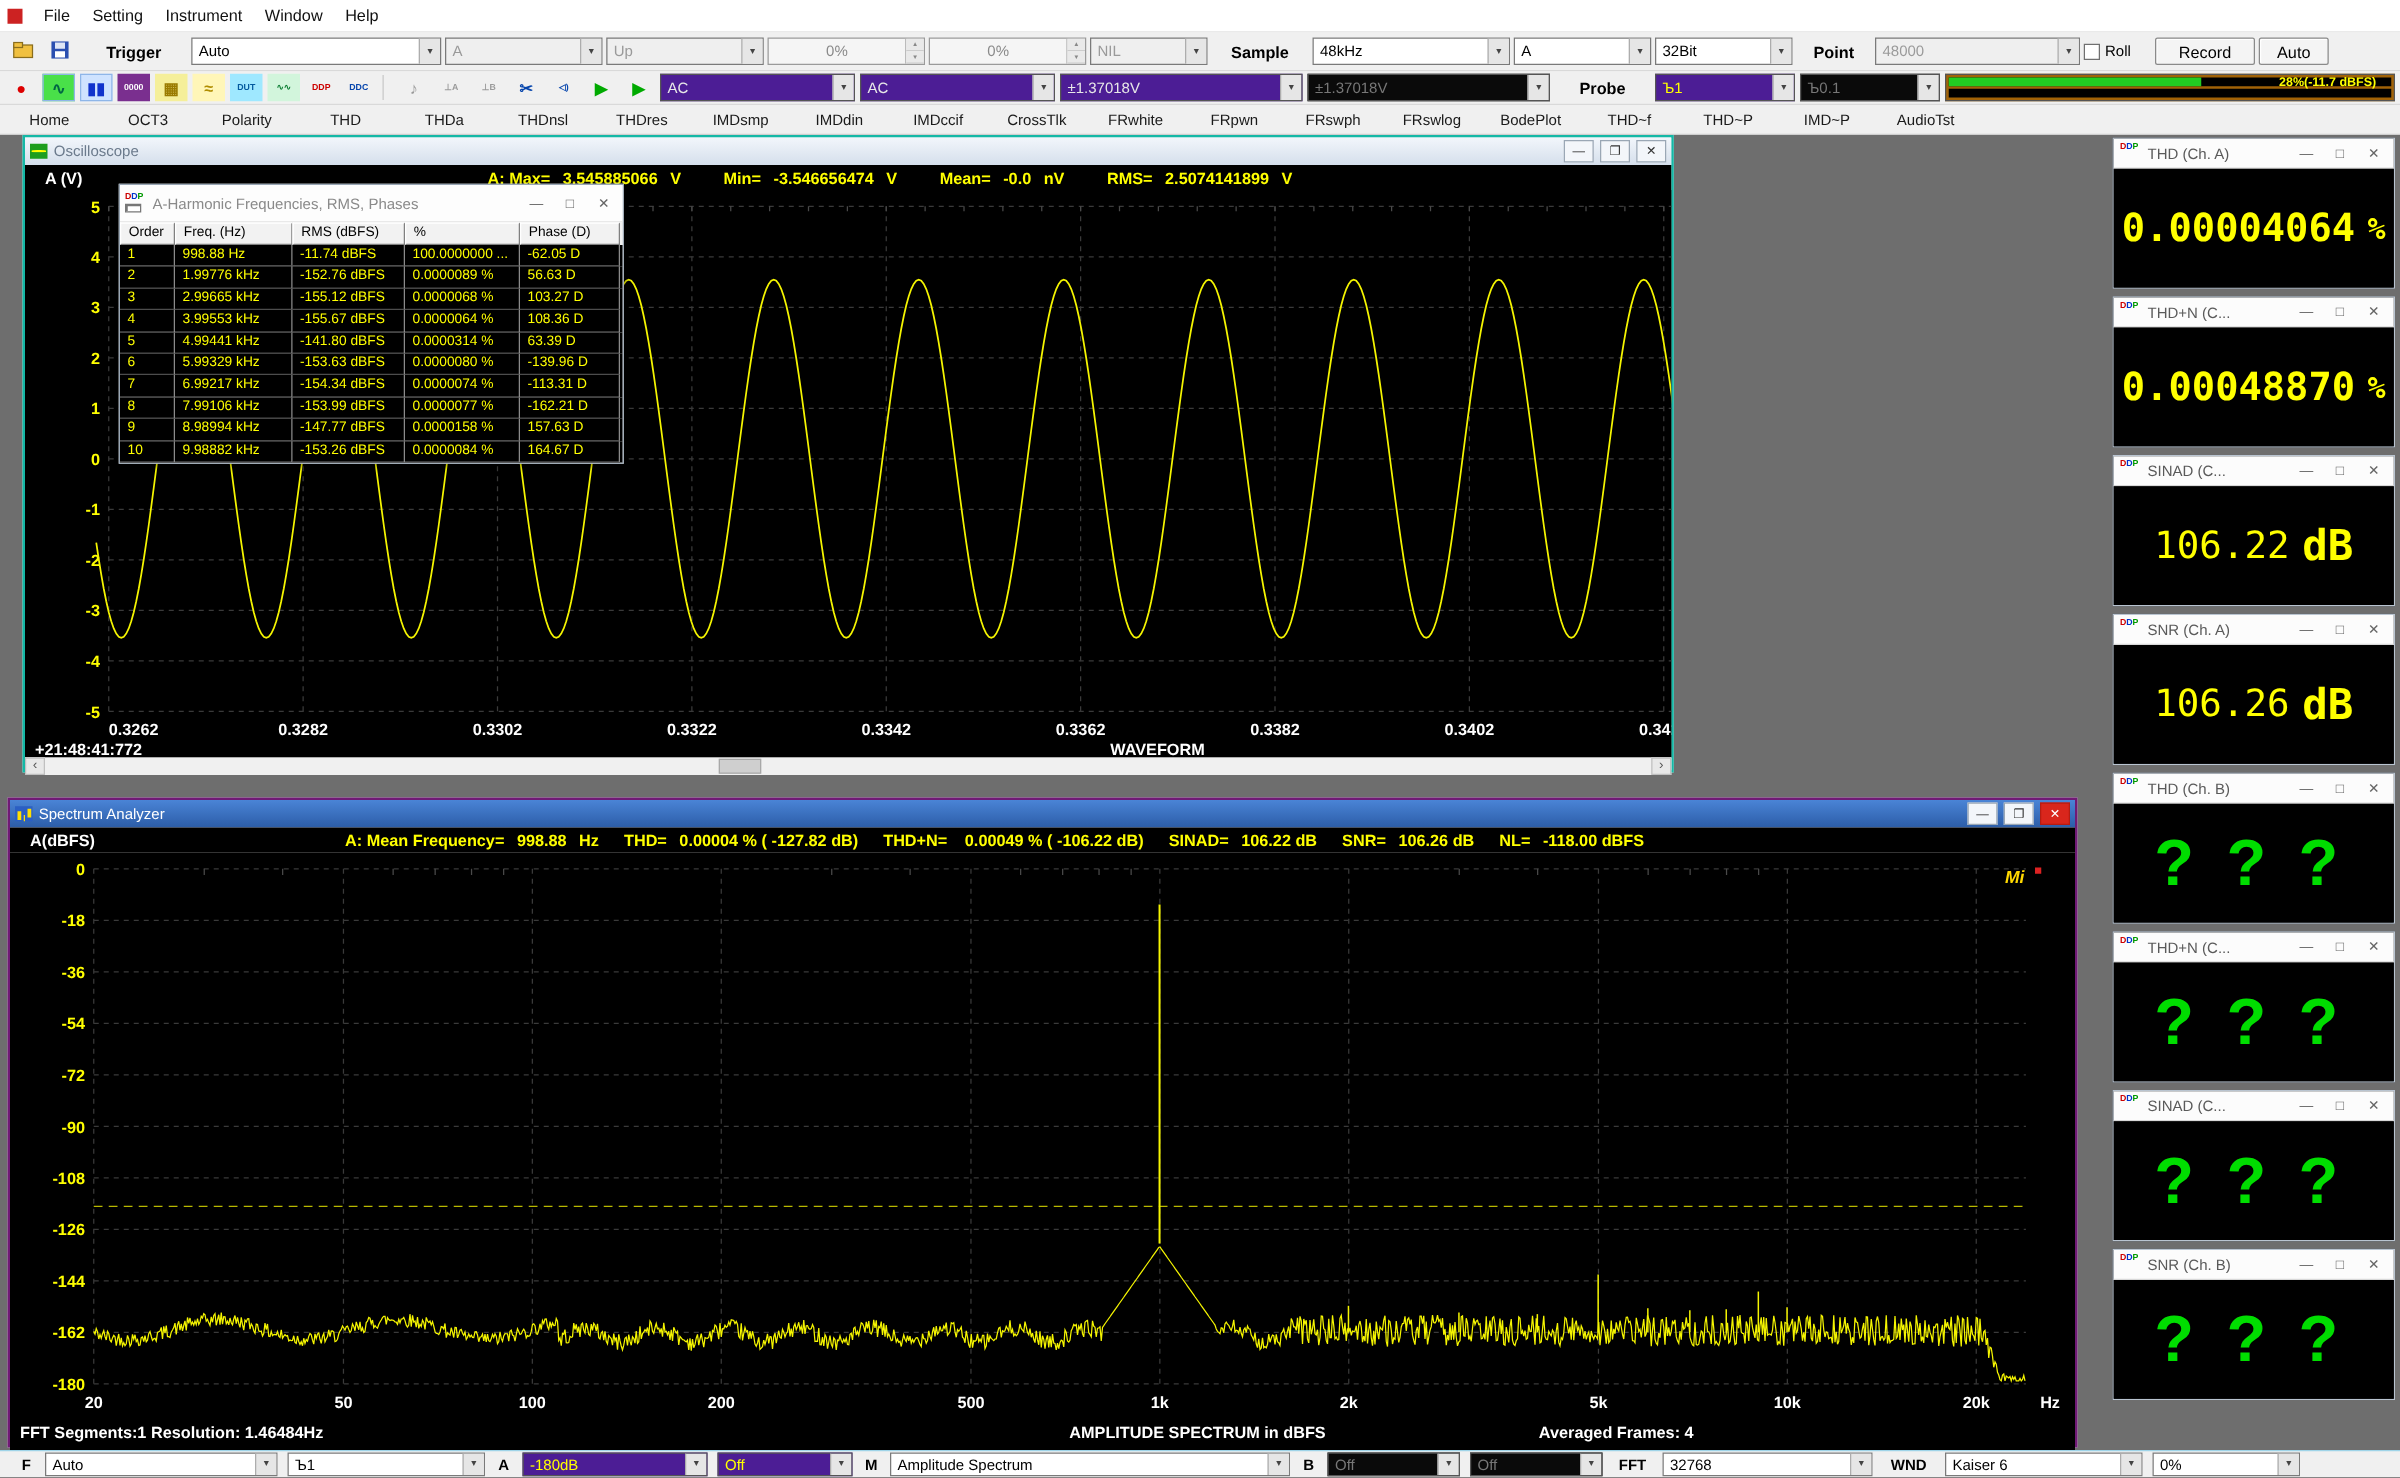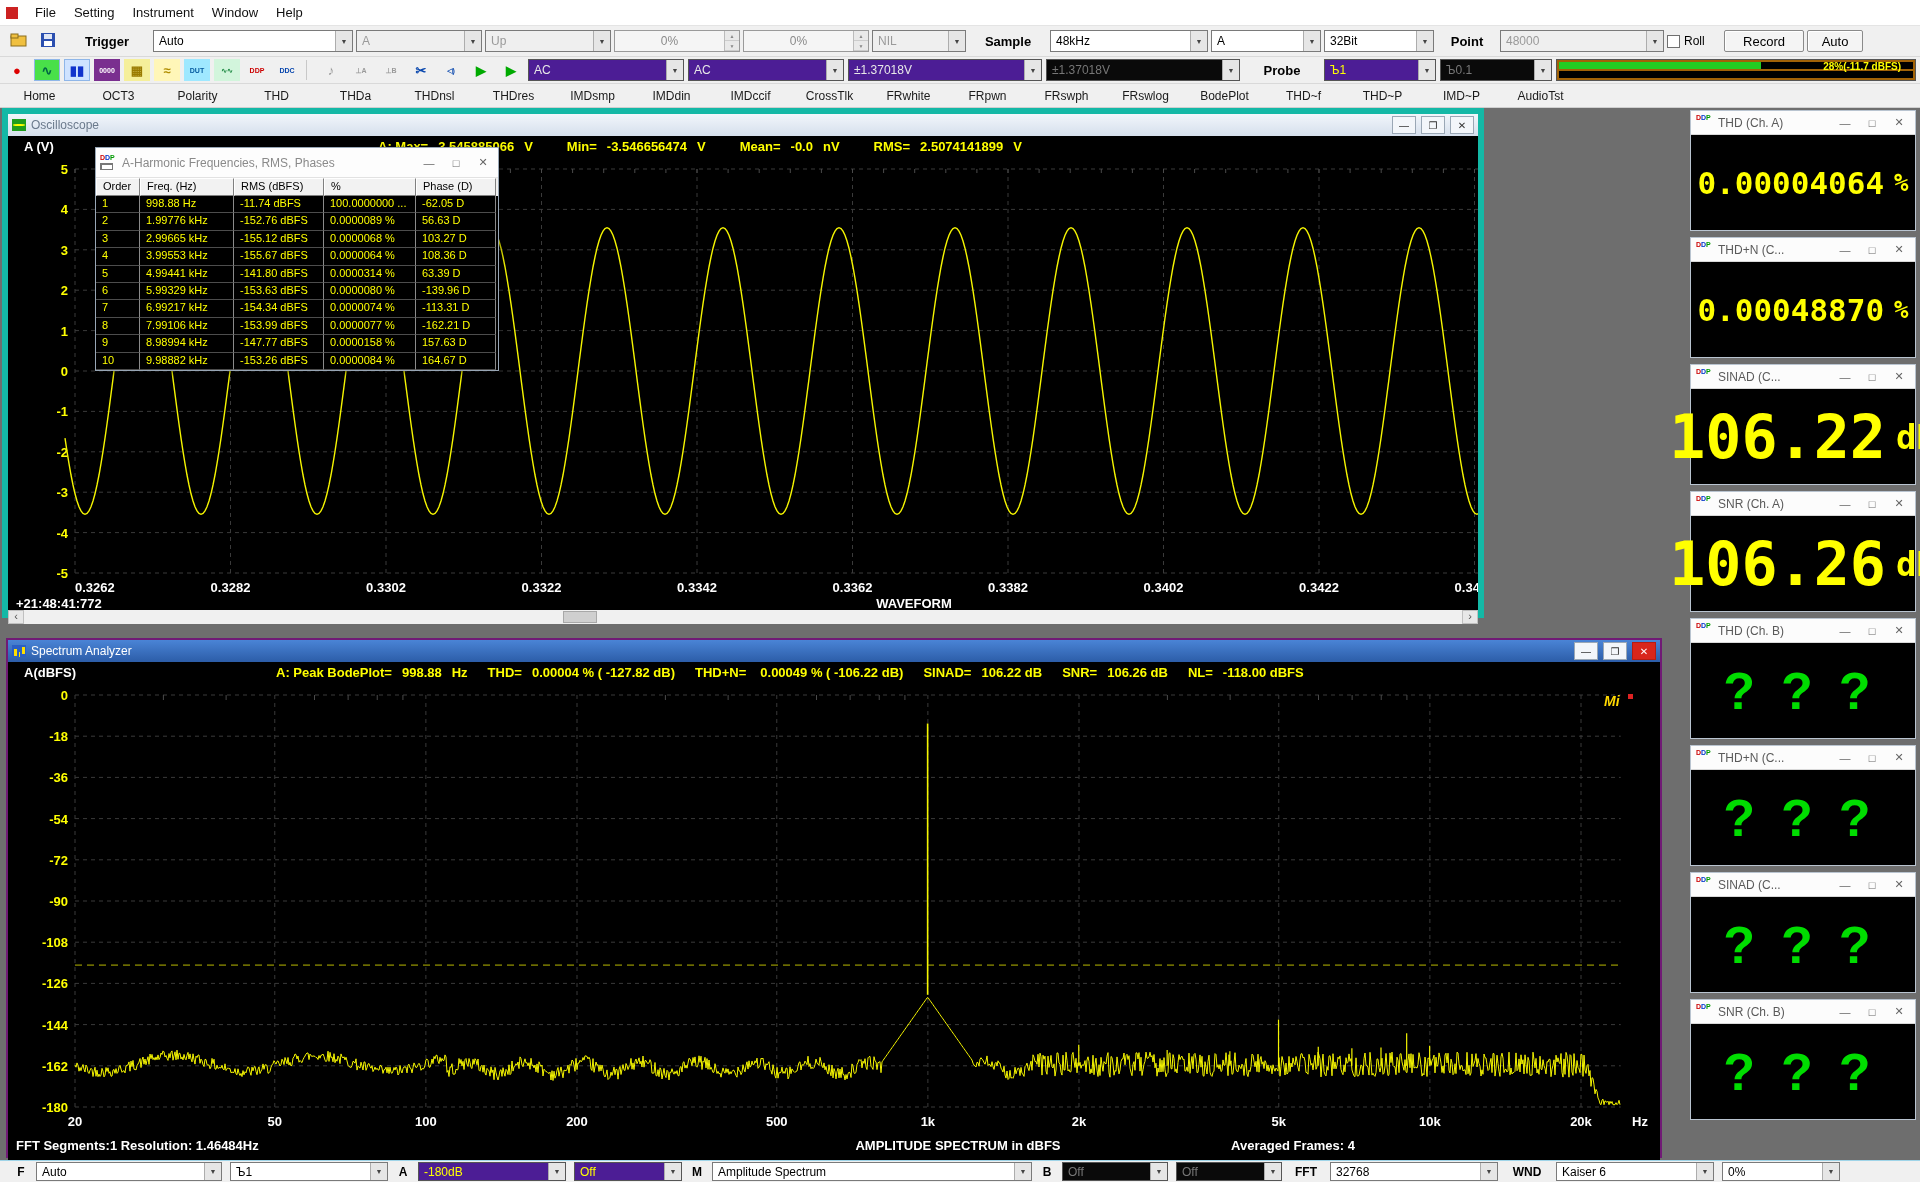--- a/index.html
+++ b/index.html
@@ -62,21 +62,21 @@
   #mdi { position:absolute; top:108px; left:0; width:1920px; height:1052px; background:#6e6e6e; }
 
   .win { position:absolute; background:#f0f0f0; }
   .titlebar { height:22px; display:flex; align-items:center; padding:0 4px; gap:5px; }
   .titlebar .t-text { flex:1; font-size:12px; white-space:nowrap; overflow:hidden; }
   .wbtn { width:24px; height:18px; border:1px solid #9aa7b5; background:#f3f6fa; color:#333;
           display:flex; align-items:center; justify-content:center; font-size:10px; }
   .wbtn.red { background:#d9261c; border-color:#b71c12; color:#fff; }
   .flatbtn { width:22px; text-align:center; color:#666; font-size:11px; }
 
-  #scope-win { left:2px; top:0; width:1482px; height:510px; border:6px solid #14b8a6; }
+  #scope-win { left:18px; top:0; width:1321px; height:510px; border:2px solid #14b8a6; }
   #scope-win .titlebar { background:linear-gradient(#f2f6fb,#d5dfec); }
   #scope-win .t-text { color:#6b7a8c; }
   #spec-win { left:6px; top:530px; width:1656px; height:520px; border:2px solid #701a75; }
   #spec-win .titlebar { background:linear-gradient(#4a84d6,#2c5da8); }
   #spec-win .t-text { color:#fff; }
   .win-icon-scope { width:14px; height:12px; background:#1e9e1e; position:relative; }
   .win-icon-scope:after { content:""; position:absolute; left:1px; right:1px; top:5px; border-top:2px solid #ff0; border-radius:40%; }
   .win-icon-spec { width:14px; height:12px; background:#2b5fc4; position:relative; }
   .win-icon-spec:after { content:""; position:absolute; left:2px; bottom:1px; width:3px; height:7px; background:#ffe000;
                          box-shadow:4px 2px 0 -1px #ffe000, 8px -2px 0 0 #ffe000; }
@@ -109,21 +109,21 @@
   .h-row.head .h-cell { color:#000; background:#f2f2f2; border:1px solid; border-color:#fff #808080 #808080 #fff; }
 
   
   .meter-win { position:absolute; left:1690px; width:226px; height:121px; background:#000; border:1px solid #b9c4d0; }
   .meter-title { height:24px; background:#fcfcfc; display:flex; align-items:center; gap:5px; padding:0 5px;
                  border-bottom:1px solid #d8d8d8; }
   .meter-title .t-text { flex:1; color:#5a5a5a; font-size:12px; white-space:nowrap; overflow:hidden; }
   .meter-body { height:95px; display:flex; align-items:center; justify-content:center; gap:10px; background:#000; }
   .mv-long { font-family:"DejaVu Sans Mono", monospace; font-weight:bold; font-size:31px; color:#ffff00; letter-spacing:0px; }
   .mu-long { font-family:"DejaVu Sans Mono", monospace; font-weight:bold; font-size:24px; color:#ffff00; }
-  .mv-short { font-family:"DejaVu Sans Mono", monospace; font-weight:bold; font-size:60px; color:#ffff00; }
+  .mv-short { font-family:"DejaVu Sans Mono", monospace; font-weight:normal; font-size:30px; color:#ffff00; }
   .mu-short { font-family:"DejaVu Sans Mono", monospace; font-weight:bold; font-size:34px; color:#ffff00; }
   .mv-unknown { font-size:52px; font-weight:bold; color:#00dd00; letter-spacing:26px; padding-left:14px; }
 
   
   #bottombar { position:absolute; top:1160px; left:0; width:1920px; height:22px; background:#f0f0f0;
                border-top:1px solid #9fd4e8; display:flex; align-items:center; gap:8px; padding-left:14px; }
   #bottombar .combo { height:19px; }
   #bottombar .tb-label { font-size:12px; }
   svg text { font-family:"Liberation Sans", sans-serif; }
 </style>
@@ -568,21 +568,21 @@
         <span class="win-icon-spec"></span>
         <span class="t-text">Spectrum Analyzer</span>
         <span class="wbtn">—</span>
         <span class="wbtn">❐</span>
         <span class="wbtn red">✕</span>
       </div>
       <div class="readout" id="spec-readout">
         <span class="ylab">A(dBFS)</span>
       <div class="grp" style="margin-left: 268px; gap: 20px;">
             <span class="grp" style="gap: 10px;">
-              <span>A: Peak BodePlot=</span>
+              <span>A: Mean Frequency=</span>
               <span>998.88</span>
               <span>Hz</span>
             </span>
             <span class="grp" style="gap: 10px;">
               <span>THD=</span>
               <span>0.00004 % ( -127.82 dB)</span>
             </span>
             <span class="grp" style="gap: 14px;">
               <span>THD+N=</span>
               <span>0.00049 % ( -106.22 dB)</span>

